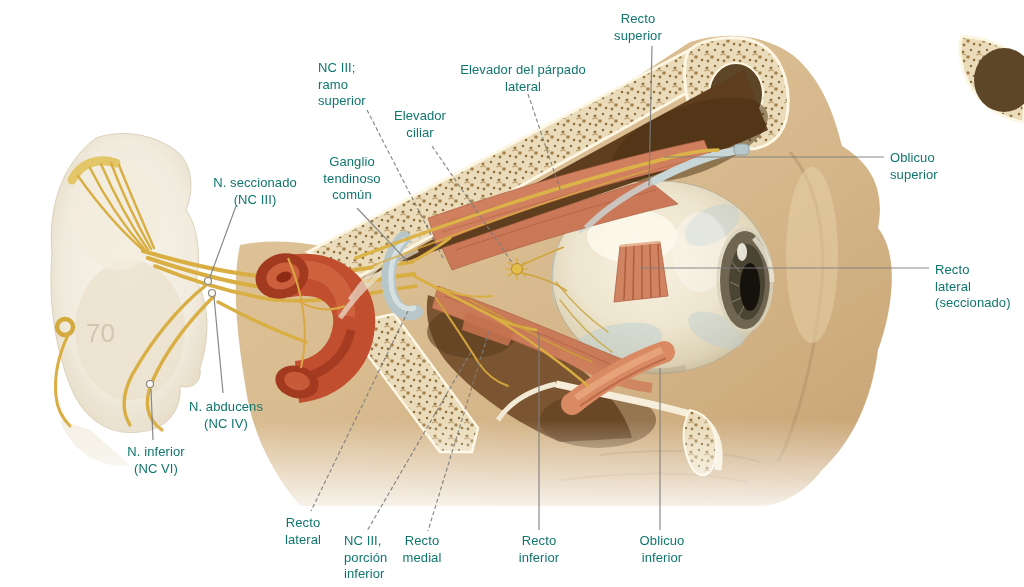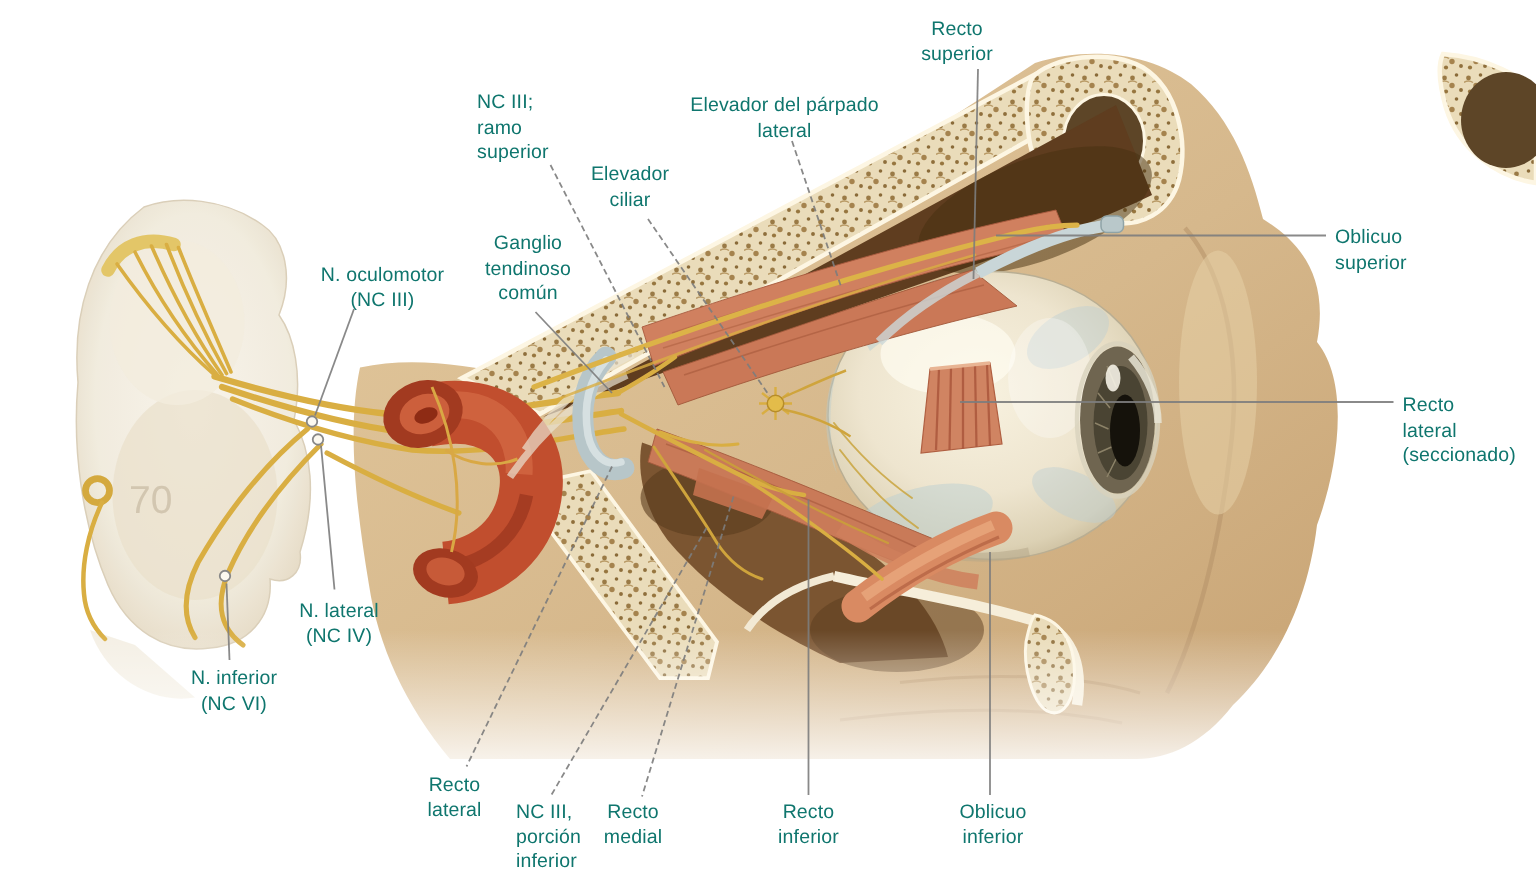--- a/index.html
+++ b/index.html
@@ -257,28 +257,28 @@
   <div class="lbl" style="left:318px; top:60px">NC III;
 ramo
 superior</div>
   <div class="lbl c" style="left:523px; top:62px">Elevador del párpado
 lateral</div>
   <div class="lbl c" style="left:420px; top:108px">Elevador
 ciliar</div>
   <div class="lbl c" style="left:352px; top:154px">Ganglio
 tendinoso
 común</div>
-  <div class="lbl c" style="left:255px; top:175px">N. oculomotor
+  <div class="lbl c" style="left:255px; top:175px">N. seccionado
 (NC III)</div>
   <div class="lbl" style="left:890px; top:150px">Oblicuo
 superior</div>
   <div class="lbl" style="left:935px; top:262px">Recto
 lateral
 (seccionado)</div>
-  <div class="lbl c" style="left:226px; top:399px">N. lateral
+  <div class="lbl c" style="left:226px; top:399px">N. abducens
 (NC IV)</div>
   <div class="lbl c" style="left:156px; top:444px">N. inferior
 (NC VI)</div>
   <div class="lbl c" style="left:303px; top:515px">Recto
 lateral</div>
   <div class="lbl" style="left:344px; top:533px">NC III,
 porción
 inferior</div>
   <div class="lbl c" style="left:422px; top:533px">Recto
 medial</div>

